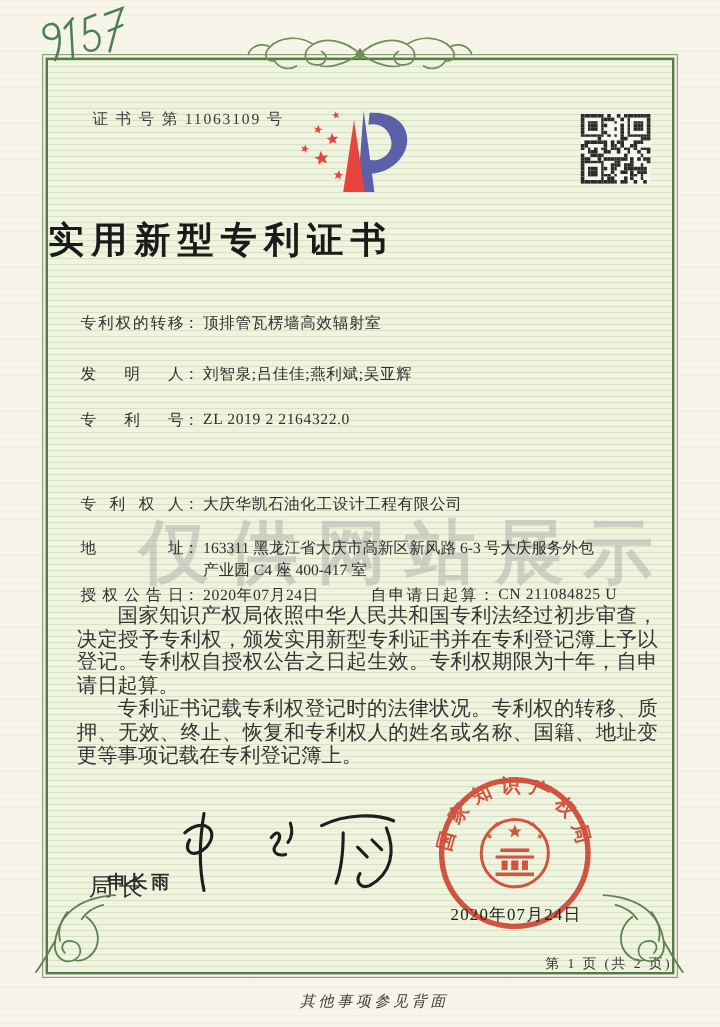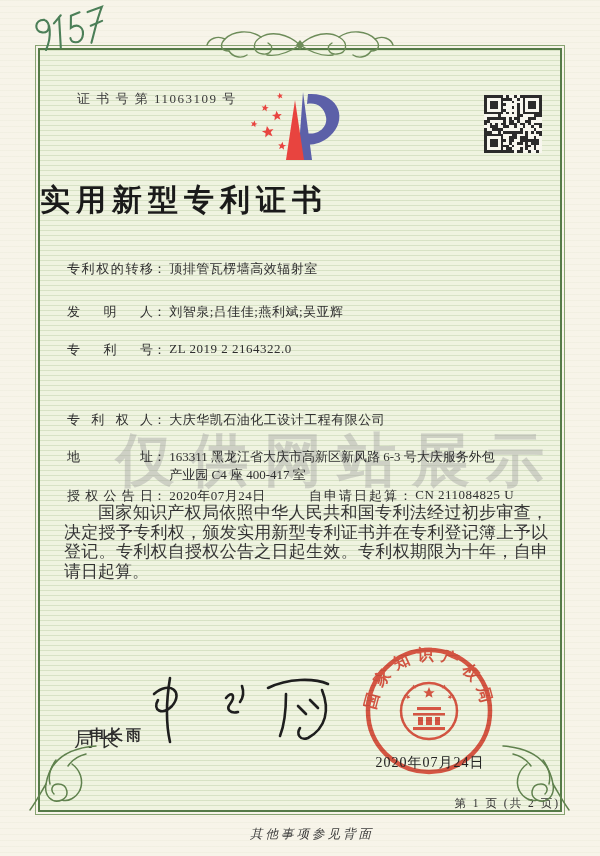--- a/index.html
+++ b/index.html
@@ -564,20 +564,21 @@
         <span class="flabel">授权公告日</span><span class="fcolon">：</span>
         <span class="fvalue">2020年07月24日</span>
         <span class="pair2">
           <span class="flabel2">自申请日起算</span><span class="fcolon">：</span>
           <span class="fvalue">CN 211084825 U</span>
         </span>
       </div>
 
       <div class="paras">
         <p>国家知识产权局依照中华人民共和国专利法经过初步审查，决定授予专利权，颁发实用新型专利证书并在专利登记簿上予以登记。专利权自授权公告之日起生效。专利权期限为十年，自申请日起算。</p>
+        <p>专利证书记载专利权登记时的法律状况。专利权的转移、质押、无效、终止、恢复和专利权人的姓名或名称、国籍、地址变更等事项记载在专利登记簿上。</p>
       </div>
 
       <div class="sig-title">局长</div>
       <div class="sig-name">申长雨</div>
       <svg class="sig-script" width="200" height="80" viewBox="0 0 200 80">
         <g stroke="#1e1e1e" stroke-width="2.6" fill="none" stroke-linecap="round">
           <path d="M30,10 C26,34 26,56 30,74"></path>
           <path d="M14,26 C30,12 44,24 32,38 C22,48 12,42 18,32"></path>
           <path d="M86,30 C92,22 96,28 90,36 C86,41 90,46 98,44"></path>
           <path d="M102,18 C104,24 103,30 100,34"></path>

